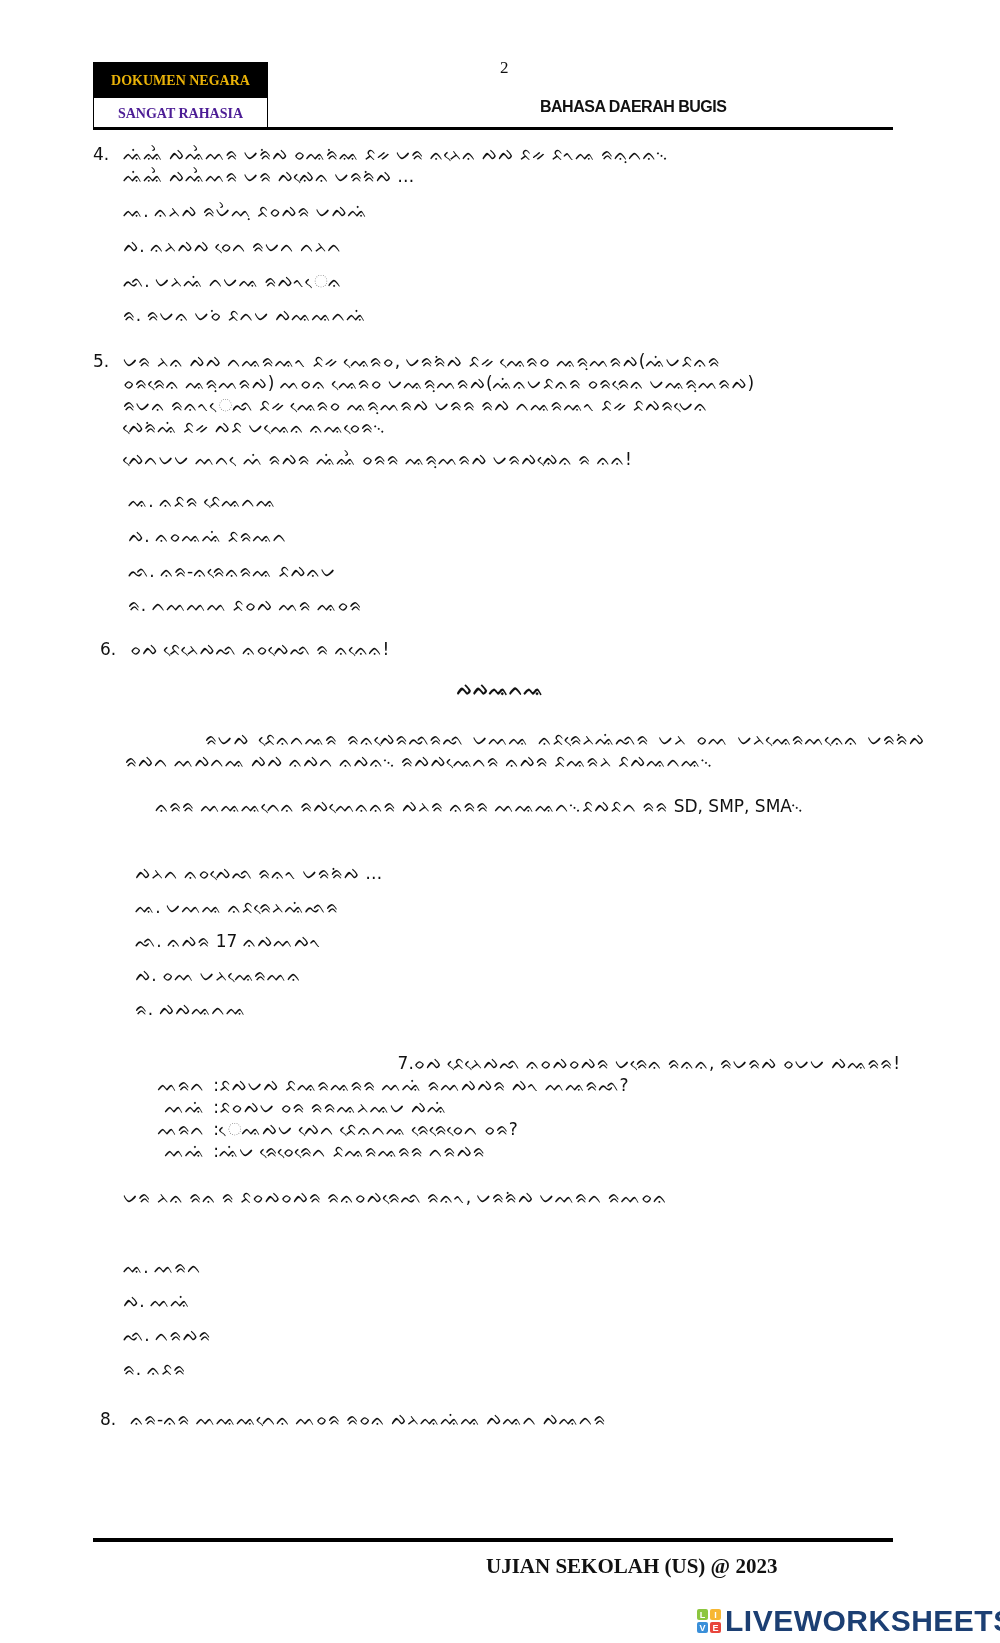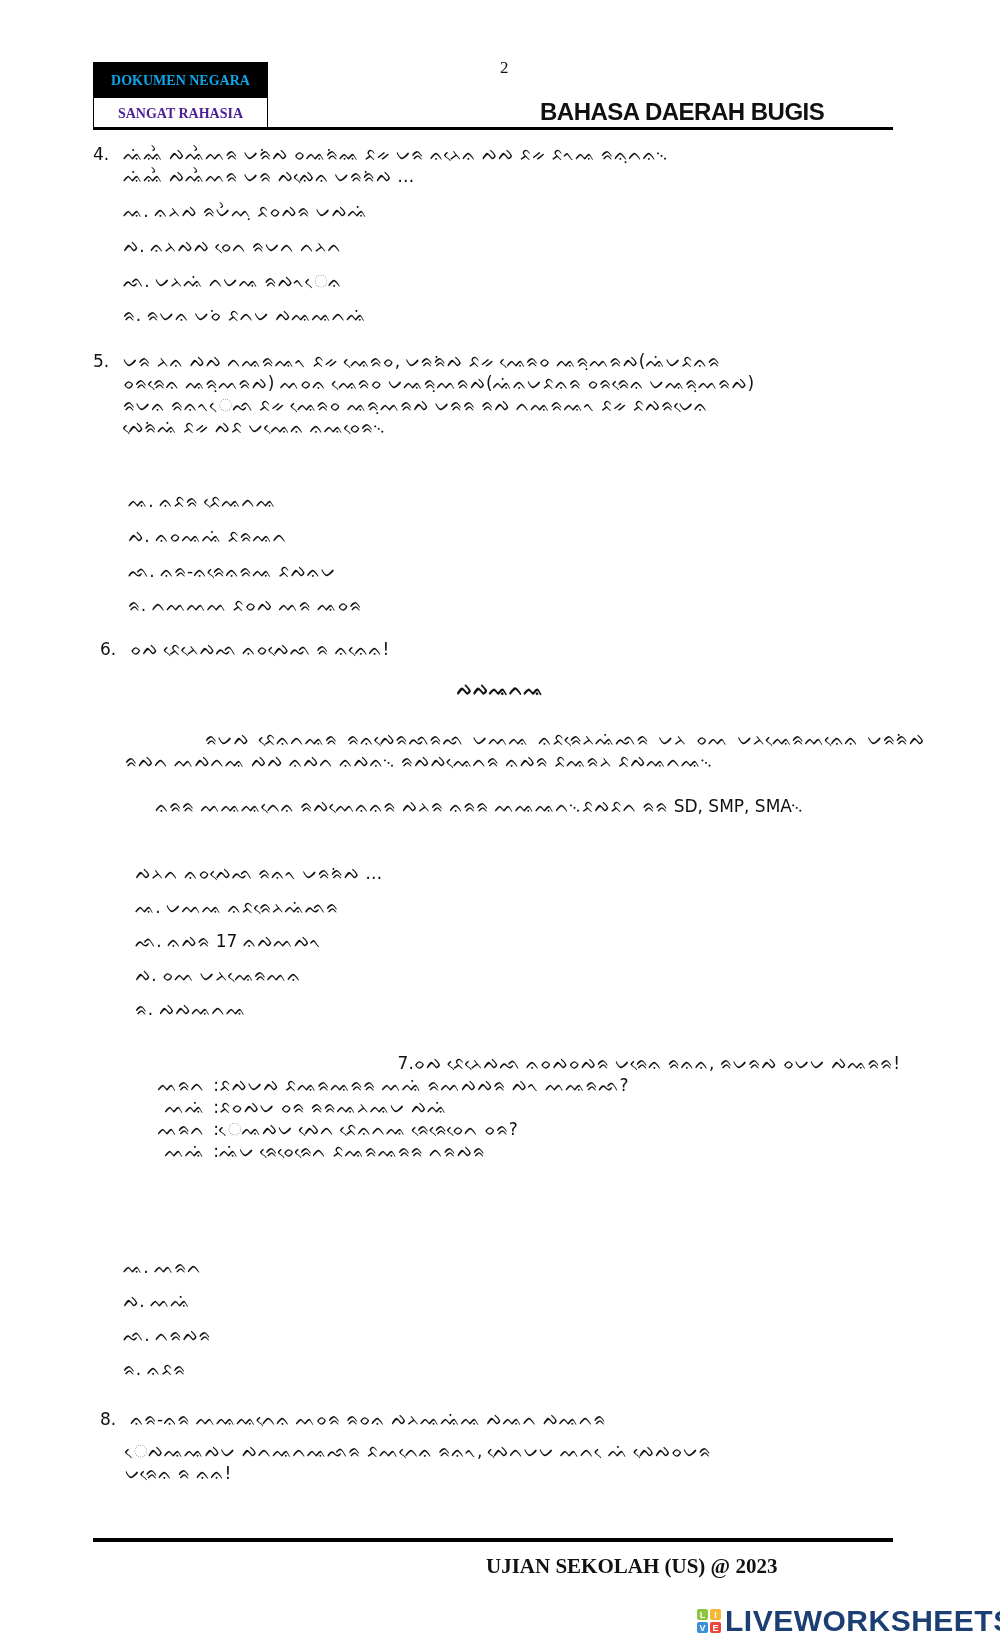--- a/index.html
+++ b/index.html
@@ -1,23 +1,23 @@
 <!DOCTYPE html>
 <html><head>
 <meta charset="utf-8">
 <style>
   html,body{margin:0;padding:0;background:#fff;}
   body{width:1000px;height:1643px;position:relative;overflow:hidden;color:#111;
        font-family:"Liberation Serif","DejaVu Serif",serif;}
   .abs{position:absolute;}
   .hdr-box{left:93px;top:62px;width:175px;height:67px;border:1.5px solid #000;border-bottom:none;box-sizing:border-box;}
-  .hdr-top{height:35px;background:#000;color:#0ea5e9;font-weight:bold;font-size:14px;display:flex;align-items:center;justify-content:center;}
+  .hdr-top{height:35px;background:#000;color:#eab308;font-weight:bold;font-size:14px;display:flex;align-items:center;justify-content:center;}
   .hdr-bot{height:32px;font-weight:bold;font-size:14px;display:flex;align-items:center;justify-content:center;color:#4c1d95;}
   .page-no{left:500px;top:58px;font-size:17px;}
-  .subject{left:540px;top:98px;font-family:"Liberation Sans",sans-serif;font-size:24px;font-weight:bold;letter-spacing:-0.5px;}
+  .subject{left:540px;top:98px;font-family:"Liberation Sans",sans-serif;font-size:16px;font-weight:bold;letter-spacing:-0.5px;}
   .rule-top{left:93px;top:127px;width:800px;height:3px;background:#000;}
   .rule-bot{left:93px;top:1538px;width:800px;height:4px;background:#000;}
   .footer{left:486px;top:1554px;font-weight:bold;font-size:21px;}
   .lw{left:697px;top:1604px;display:flex;align-items:center;}
   .lw-grid{display:grid;grid-template-columns:11px 11px;grid-template-rows:11px 11px;gap:2px;margin-right:4px;}
   .lw-grid span{font:bold 9px "Liberation Sans",sans-serif;color:#fff;display:flex;align-items:center;justify-content:center;border-radius:2px;}
   .lw-text{font:bold 30px "Liberation Sans",sans-serif;color:#1c3f73;letter-spacing:0.5px;}
   .lon{font-family:"DejaVu Sans","Liberation Sans",sans-serif;font-size:17px;line-height:22px;}
   .q{left:93px;}
   .num{display:inline-block;width:30px;font-size:17px;}
@@ -43,20 +43,21 @@
 <div class="abs lon" style="left:123px;top:200px;"><span>ᨕ.</span> <span>ᨊᨂᨄ ᨑᨆᨛᨓᨘ ᨅᨔᨄᨑ ᨆᨄᨕᨗ</span></div>
 <div class="abs lon" style="left:123px;top:235px;"><span>ᨄ.</span> <span>ᨊᨂᨄᨄ ᨔᨙᨈ ᨑᨆᨈ ᨈᨂᨈ</span></div>
 <div class="abs lon" style="left:123px;top:270px;"><span>ᨒ.</span> <span>ᨆᨂᨕᨗ ᨈᨆᨕ ᨑᨄᨚᨙᨊ</span></div>
 <div class="abs lon" style="left:123px;top:304px;"><span>ᨑ.</span> <span>ᨑᨆᨊ ᨆᨔᨗ ᨅᨈᨆ ᨄᨕᨕᨈᨕᨗ</span></div>
 
 <div class="abs q" style="top:350px;width:800px;">
   <div class="lon"><span class="num">5.</span><span>ᨆᨑ ᨂᨊ ᨄᨄ ᨈᨕᨑᨕᨚ ᨅᨀ ᨕᨙᨑᨔ, ᨆᨑᨑᨗᨄ ᨅᨀ ᨕᨙᨑᨔ ᨕᨑᨘᨓᨑᨄ(ᨕᨗᨆᨅᨊᨑ</span></div>
   <div class="lon" style="padding-left:30px;">ᨔᨑᨑᨙᨊ ᨕᨑᨘᨓᨑᨄ) ᨓᨔᨊ ᨕᨙᨑᨔ ᨆᨕᨑᨘᨓᨑᨄ(ᨕᨗᨊᨆᨅᨊᨑ ᨔᨑᨑᨙᨊ ᨆᨕᨑᨘᨓᨑᨄ)</div>
   <div class="lon" style="padding-left:30px;">ᨑᨆᨊ ᨑᨊᨚᨙᨒ ᨅᨀ ᨕᨙᨑᨔ ᨕᨑᨘᨓᨑᨄ ᨆᨑᨑ ᨑᨄ ᨈᨕᨑᨕᨚ ᨅᨀ ᨅᨄᨑᨆᨙᨊ</div>
   <div class="lon" style="padding-left:30px;">ᨄᨙᨑᨗᨕᨗ ᨅᨀ ᨄᨅ ᨆᨕᨙᨊ ᨊᨕᨔᨙᨑ᨞</div>
+  <div class="lon" style="padding-left:30px;margin-top:10px;">ᨄᨙᨈᨆᨆ ᨓᨈ ᨙᨓᨗ ᨑᨄᨑ ᨕᨗᨐᨛ ᨔᨑᨑ ᨕᨑᨘᨓᨑᨄ ᨆᨑᨄᨁᨙᨊ ᨑ ᨊᨊ!</div>
 </div>
 <div class="abs lon" style="left:128px;top:490px;"><span>ᨕ.</span> <span>ᨊᨅᨑ ᨅᨙᨕᨈᨕ</span></div>
 <div class="abs lon" style="left:128px;top:525px;text-align:center;"><span>ᨄ.</span> <span>ᨊᨔᨕᨕᨗ ᨅᨑᨕᨈ</span></div>
 <div class="abs lon" style="left:128px;top:560px;"><span>ᨒ.</span> <span>ᨊᨑ-ᨊᨑᨙᨊᨑᨕ ᨅᨄᨊᨆ</span></div>
 <div class="abs lon" style="left:128px;top:594px;"><span>ᨑ.</span> <span>ᨈᨓᨓᨓ ᨅᨔᨄ ᨓᨑ ᨕᨔᨑ</span></div>
 
 <div class="abs" style="left:100px;top:638px;width:800px;">
   <div class="lon"><span class="num">6.</span><span>ᨔᨄ ᨅᨙᨂᨙᨄᨒ ᨊᨔᨄᨙᨒ ᨑ ᨊᨊᨙᨊ!</span></div>
 </div>
 <div class="abs lon" style="left:0;width:1000px;top:678px;text-align:center;font-weight:bold;">ᨄᨄᨕᨈᨕ</div>
@@ -87,32 +88,29 @@
         <span>ᨙᨕᨄᨆ ᨄᨙᨈ ᨅᨙᨊᨈᨕ ᨑᨙᨑᨙᨔᨙᨈ ᨔᨑ?</span>
       </div>
     <div class="dlg lon">
         <span class="sp">ᨓᨕᨗ</span>
         <span class="col">:</span>
         <span>ᨕᨗᨆ ᨑᨙᨔᨙᨑᨙᨈ ᨅᨕᨑᨕᨑᨑ ᨈᨑᨄᨑ</span>
       </div>
   </div>
 </div>
 <div class="abs" style="left:123px;top:1186px;width:800px;">
+  <div class="lon">ᨆᨑ ᨂᨊ ᨑᨊ ᨑ ᨅᨔᨄᨔᨄᨑ ᨑᨊᨔᨄᨑᨙᨒ ᨑᨊᨚ, ᨆᨑᨑᨗᨄ ᨆᨓᨑᨈ ᨑᨓᨔᨊ</div>
 </div>
 <div class="abs lon" style="left:123px;top:1256px;"><span>ᨕ.</span> <span>ᨓᨑᨈ</span></div>
 <div class="abs lon" style="left:123px;top:1290px;"><span>ᨄ.</span> <span>ᨓᨕᨗ</span></div>
 <div class="abs lon" style="left:123px;top:1324px;"><span>ᨒ.</span> <span>ᨈᨑᨄᨑ</span></div>
 <div class="abs lon" style="left:123px;top:1358px;"><span>ᨑ.</span> <span>ᨊᨅᨑ</span></div>
 
 <div class="abs" style="left:100px;top:1408px;width:800px;">
   <div class="lon"><span class="num">8.</span><span>ᨊᨑ-ᨊᨑ ᨓᨕᨕᨈᨙᨊ ᨓᨔᨑ ᨑᨔᨊ ᨄᨂᨕᨕᨗᨕ ᨄᨕᨈ ᨄᨕᨈᨑ</span></div>
-  <div style="padding-left:25px;margin-top:10px;">
-    <div class="lon">ᨙᨄᨕᨕᨄᨆ ᨄᨈᨕᨈᨕᨒᨑ ᨅᨓᨈᨙᨊ ᨑᨊᨚ, ᨄᨙᨈᨆᨆ ᨓᨈ ᨙᨓᨗ ᨄᨙᨄᨔᨆᨑ</div>
-    <div class="lon">ᨆᨑᨙᨊ ᨑ ᨊᨊ!</div>
-  </div>
 </div>
 
 <div class="abs rule-bot"></div>
 <div class="abs footer">UJIAN SEKOLAH (US) @ 2023</div>
 <div class="abs lw">
   <div class="lw-grid">
     <span style="background:#8cc63f">L</span>
     <span style="background:#f7b733">I</span>
     <span style="background:#3a8fd9">V</span>
     <span style="background:#e8453c">E</span>

